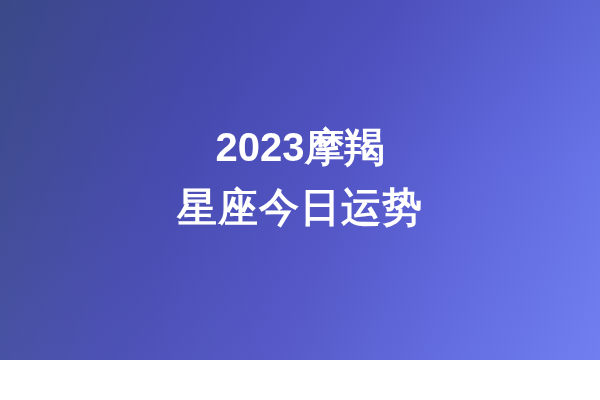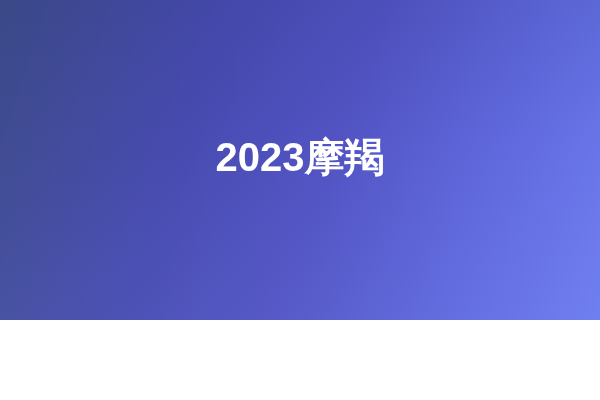--- a/index.html
+++ b/index.html
@@ -10,21 +10,21 @@
   body {
     width: 600px;
     height: 400px;
     overflow: hidden;
     font-family: "Liberation Sans", "DejaVu Sans", sans-serif;
   }
 
   #banner {
     position: relative;
     width: 600px;
-    height: 320px;
+    height: 360px;
     box-sizing: border-box;
     display: flex;
     align-items: center;
     justify-content: center;
     background-image:
       linear-gradient(108deg,
         #3e4c8a 0%,
         #474bb0 32%,
         #5254c4 55%,
         #6069dd 78%,
@@ -72,15 +72,16 @@
 </style>
 </head>
 <body>
 
 <div id="banner">
 
   <div id="banner-sheen"></div>
 
   <div id="title-block">
     <span class="title-line title-line-primary">2023摩羯</span>
+    <span class="title-line title-line-secondary">星座今日运势</span>
   </div>
 
 </div>
 
 </body></html>

